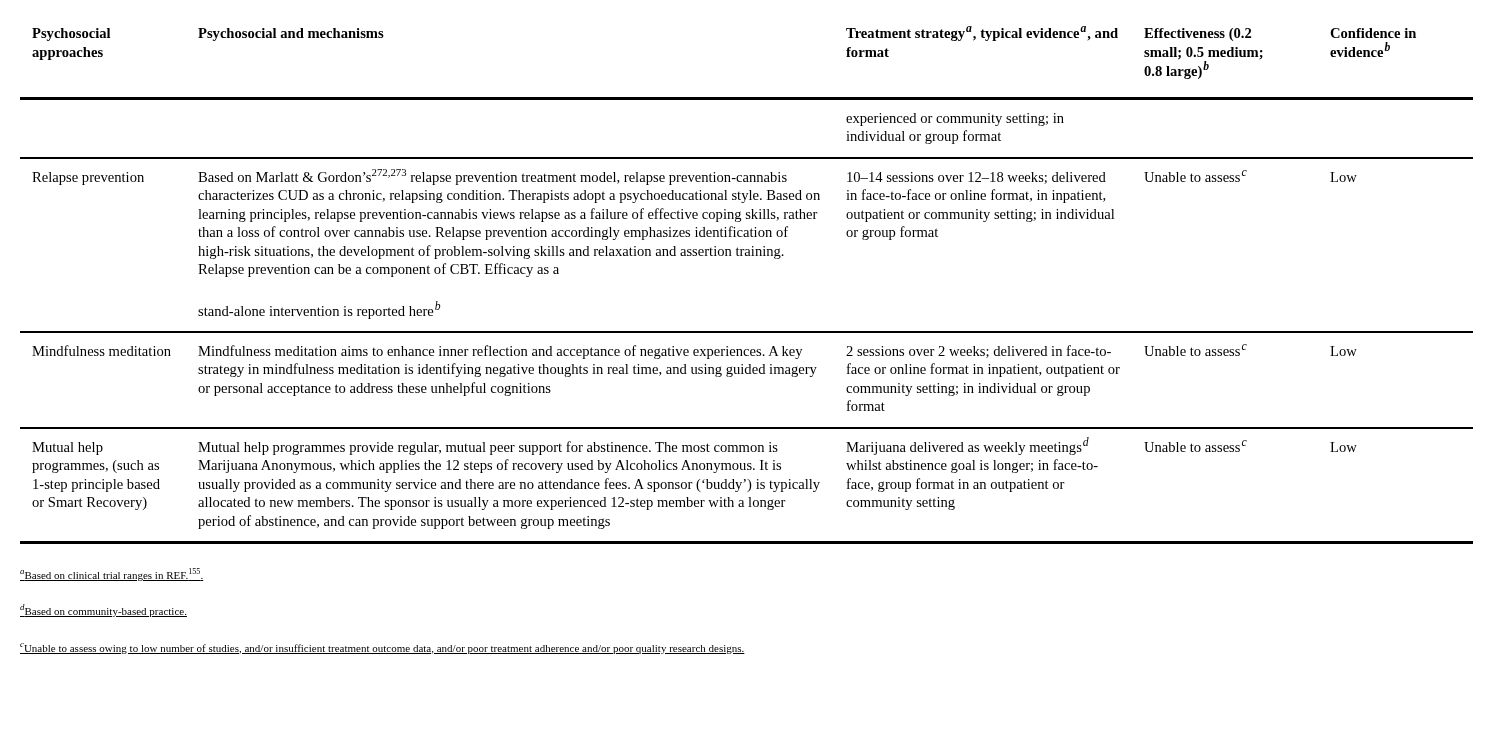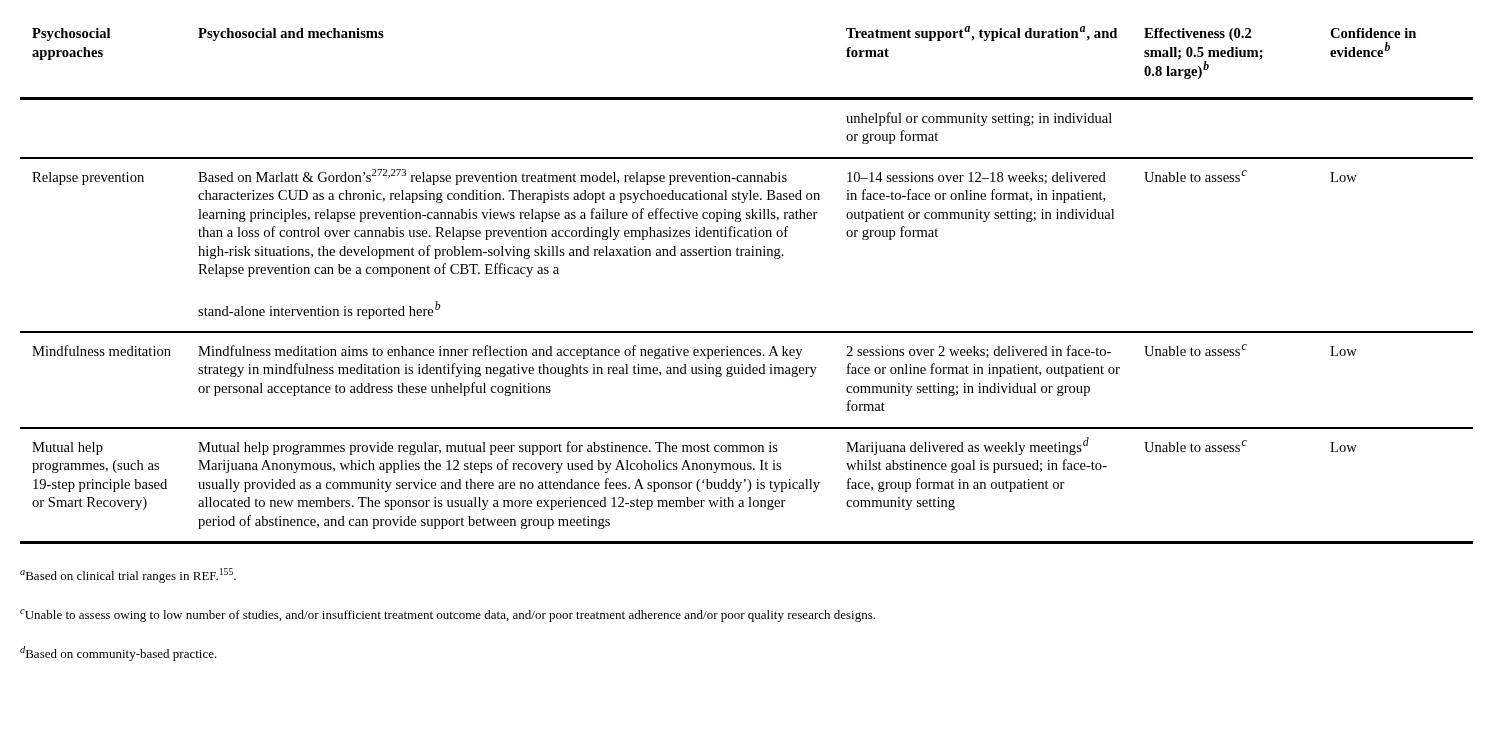--- a/index.html
+++ b/index.html
@@ -83,22 +83,23 @@
   }
 
   
   .gap-line { margin-top: 23px; display: block; }
 
   .footnotes {
     position: absolute;
     left: 20px;
     top: 568px;
     width: 1460px;
-    font-size: 13px;
+    font-size: 11px;
     line-height: 1.3;
+    text-decoration: underline;
   }
   .fnote {
     margin: 0 0 22px 0;
     white-space: nowrap;
   }
   .fnote .mark {
     font-style: italic;
     font-size: 0.80em;
     vertical-align: super;
     line-height: 0;
@@ -119,41 +120,41 @@
     </colgroup>
     <thead>
       <tr class="rule-top header-row hdr">
         <th>
           <div class="cellpad first">Psychosocial approaches</div>
         </th>
         <th>
           <div class="cellpad">Psychosocial and mechanisms</div>
         </th>
         <th>
-          <div class="cellpad"><span>Treatment support</span><sup class="fn">a</sup><span>, typical duration</span><sup class="fn">a</sup><span>, and format</span></div>
+          <div class="cellpad"><span>Treatment strategy</span><sup class="fn">a</sup><span>, typical evidence</span><sup class="fn">a</sup><span>, and format</span></div>
         </th>
         <th>
           <div class="cellpad"><span>Effectiveness (0.2</span><br><span>small; 0.5 medium;</span><br><span>0.8 large)</span><sup class="fn">b</sup></div>
         </th>
         <th>
           <div class="cellpad"><span>Confidence in</span><br><span>evidence</span><sup class="fn">b</sup></div>
         </th>
       </tr>
     </thead>
     <tbody>
 
       <tr class="body-row">
         <td>
             <div class="cellpad first"></div>
           </td>
         <td>
             <div class="cellpad"></div>
           </td>
         <td>
-            <div class="cellpad">unhelpful or community setting; in individual or group format</div>
+            <div class="cellpad">experienced or community setting; in individual or group format</div>
           </td>
         <td>
             <div class="cellpad"></div>
           </td>
         <td>
             <div class="cellpad"></div>
           </td>
       </tr>
 
       <tr class="body-row">
@@ -187,38 +188,38 @@
         <td>
             <div class="cellpad"><span>Unable to assess</span><sup class="fn">c</sup></div>
           </td>
         <td>
             <div class="cellpad">Low</div>
           </td>
       </tr>
 
       <tr class="body-row last">
         <td>
-            <div class="cellpad first">Mutual help programmes, (such as 19-step principle based or Smart Recovery)</div>
+            <div class="cellpad first">Mutual help programmes, (such as 1-step principle based or Smart Recovery)</div>
           </td>
         <td>
             <div class="cellpad">Mutual help programmes provide regular, mutual peer support for abstinence. The most common is Marijuana Anonymous, which applies the 12 steps of recovery used by Alcoholics Anonymous. It is usually provided as a community service and there are no attendance fees. A sponsor (‘buddy’) is typically allocated to new members. The sponsor is usually a more experienced 12-step member with a longer period of abstinence, and can provide support between group meetings</div>
           </td>
         <td>
-            <div class="cellpad"><span>Marijuana delivered as weekly meetings</span><sup class="fn">d</sup><span> whilst abstinence goal is pursued; in face-to-face, group format in an outpatient or community setting</span></div>
+            <div class="cellpad"><span>Marijuana delivered as weekly meetings</span><sup class="fn">d</sup><span> whilst abstinence goal is longer; in face-to-face, group format in an outpatient or community setting</span></div>
           </td>
         <td>
             <div class="cellpad"><span>Unable to assess</span><sup class="fn">c</sup></div>
           </td>
         <td>
             <div class="cellpad">Low</div>
           </td>
       </tr>
 
     </tbody>
   </table>
 
   <div class="footnotes">
     <p class="fnote"><span class="mark">a</span><span>Based on clinical trial ranges in REF.</span><sup class="ref">155</sup><span>.</span></p>
+    <p class="fnote"><span class="mark">d</span><span>Based on community-based practice.</span></p>
     <p class="fnote"><span class="mark">c</span><span>Unable to assess owing to low number of studies, and/or insufficient treatment outcome data, and/or poor treatment adherence and/or poor quality research designs.</span></p>
-    <p class="fnote"><span class="mark">d</span><span>Based on community-based practice.</span></p>
   </div>
 
 </div>
 
 </body></html>

